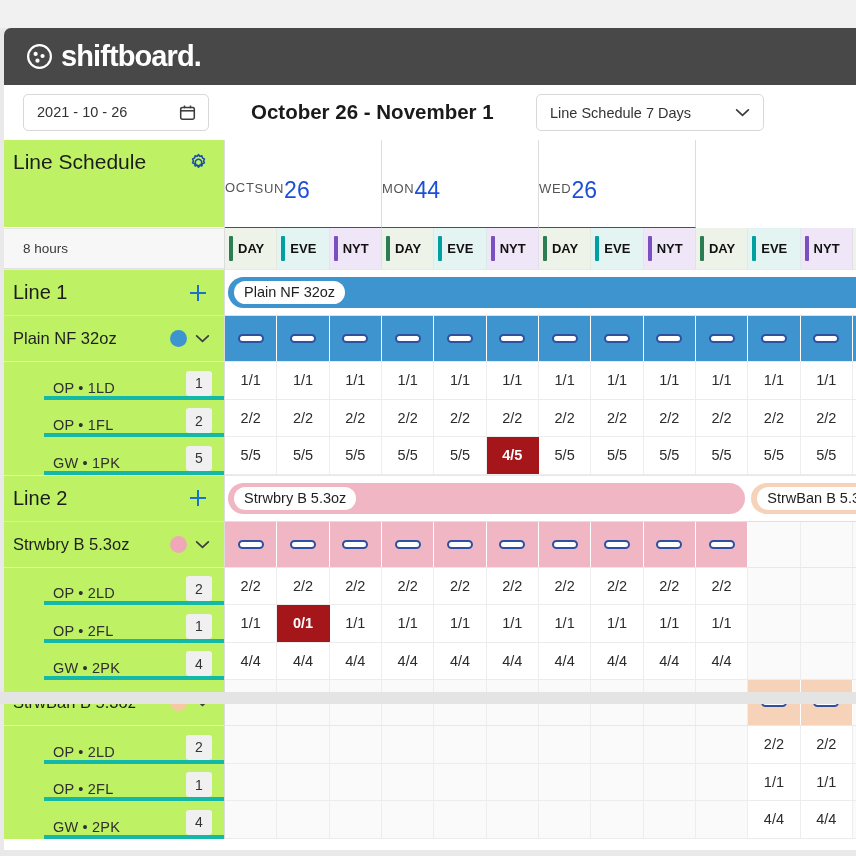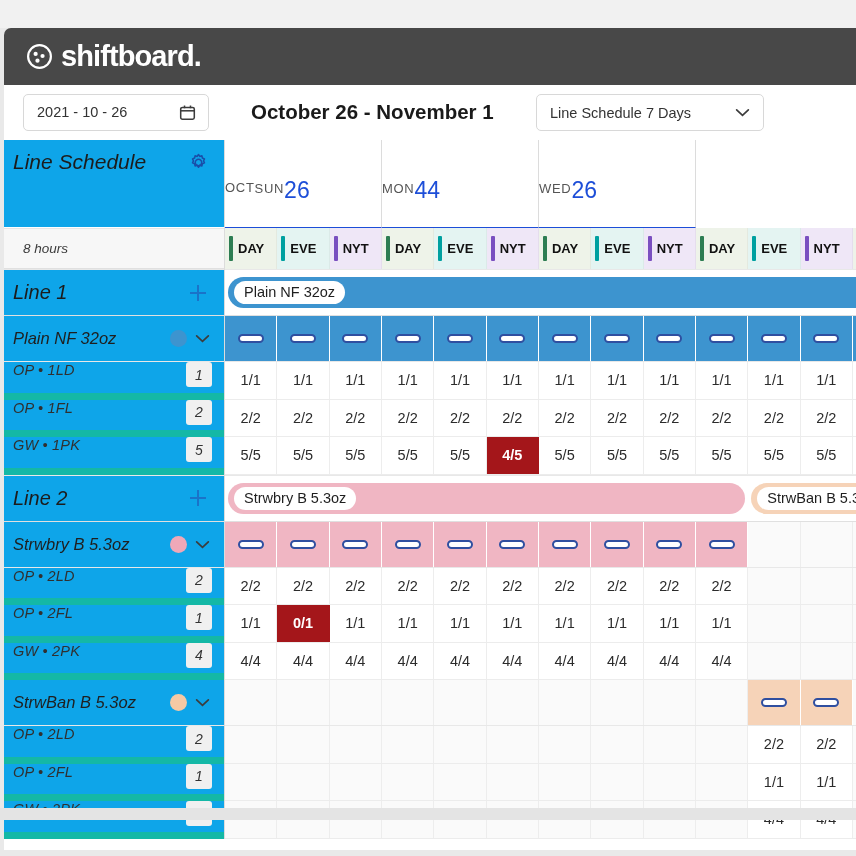--- a/index.html
+++ b/index.html
@@ -3,21 +3,21 @@
 <meta charset="utf-8">
 <title>Shiftboard Line Schedule</title>
 <style>
   * { box-sizing: border-box; margin: 0; padding: 0; }
   html, body {
     width: 856px; height: 856px;
     background: #e9e9e9;
     font-family: "Liberation Sans", sans-serif;
     overflow: hidden;
   }
-  .page { position: relative; width: 856px; height: 820px; background: #e9e9e9; }
+  .page { position: relative; width: 856px; height: 704px; background: #e9e9e9; }
 
   
   .top-strip { height: 28px; background: #f1f1f1; width: 100%; }
 
   
   .brandbar {
     height: 57px; background: #484848;
     margin-left: 4px;
     border-top-left-radius: 7px;
     display: flex; align-items: center;
@@ -63,21 +63,21 @@
     width: 228px; height: 37px;
     border: 1px solid #d8d8d8; border-radius: 5px;
     display: flex; align-items: center; justify-content: space-between;
     padding: 0 13px 0 13px;
     font-size: 14.5px; color: #333; background: #fff;
   }
   .chev { width: 15px; height: 9px; }
 
   
   .grid { position: relative; display: flex; width: 856px; }
-  .leftcol { width: 221px; flex: 0 0 221px; border-right: 1px solid #dcdcdc; background:#0ea5e9;font-style:italic; }
+  .leftcol { width: 221px; flex: 0 0 221px; border-right: 1px solid #dcdcdc; background:#bef264; }
   .rightcol { flex: 1 1 auto; position: relative; overflow: hidden; }
 
   
   .lh-title {
     height: 88px; display: flex; align-items: flex-start;
     justify-content: space-between; padding: 10px 16px 0 9px;
     border-bottom: 1px solid #ffffff;
   }
   .lh-title span.t { font-size: 21px; color: #1c1c1c; }
   .gear { width: 19px; height: 19px; margin-top: 3px; }
@@ -133,22 +133,22 @@
 
   .prod-r { height: 46px; display: flex; border-bottom: 1px solid #e8e8e8; }
   .pcell { width: 52.33px; flex: 0 0 52.33px; display: flex; align-items: center;
            justify-content: center; border-right: 1px solid #fff; }
   .pcell.empty { background: #fafafa; border-right: 1px solid #ededed; }
   .pill { width: 26px; height: 9px; border-radius: 5px; background: #fff;
           border: 2px solid #2f4fa0; }
 
   
   .role-l {
-    height: 37.5px; display: flex; align-items: flex-start;
-    padding: 0 12px 0 9px; border-bottom: 7px solid #14b8a6;
+    height: 37.5px; display: flex; align-items: flex-end;
+    padding: 0 12px 0 9px; border-bottom: 4px solid #14b8a6; margin-left: 40px;
   }
   .role-l .rname { flex: 1 1 auto; font-size: 14.5px; color: #303030; letter-spacing: .2px; }
   .role-l .cnt {
     width: 26px; height: 25px; background: #f0f0f0; color: #333;
     font-size: 14px; display: flex; align-items: center; justify-content: center;
     border-radius: 3px;
   }
   .role-r { height: 37.5px; display: flex; border-bottom: 1px solid #ececec; }
   .rcell {
     width: 52.33px; flex: 0 0 52.33px;

